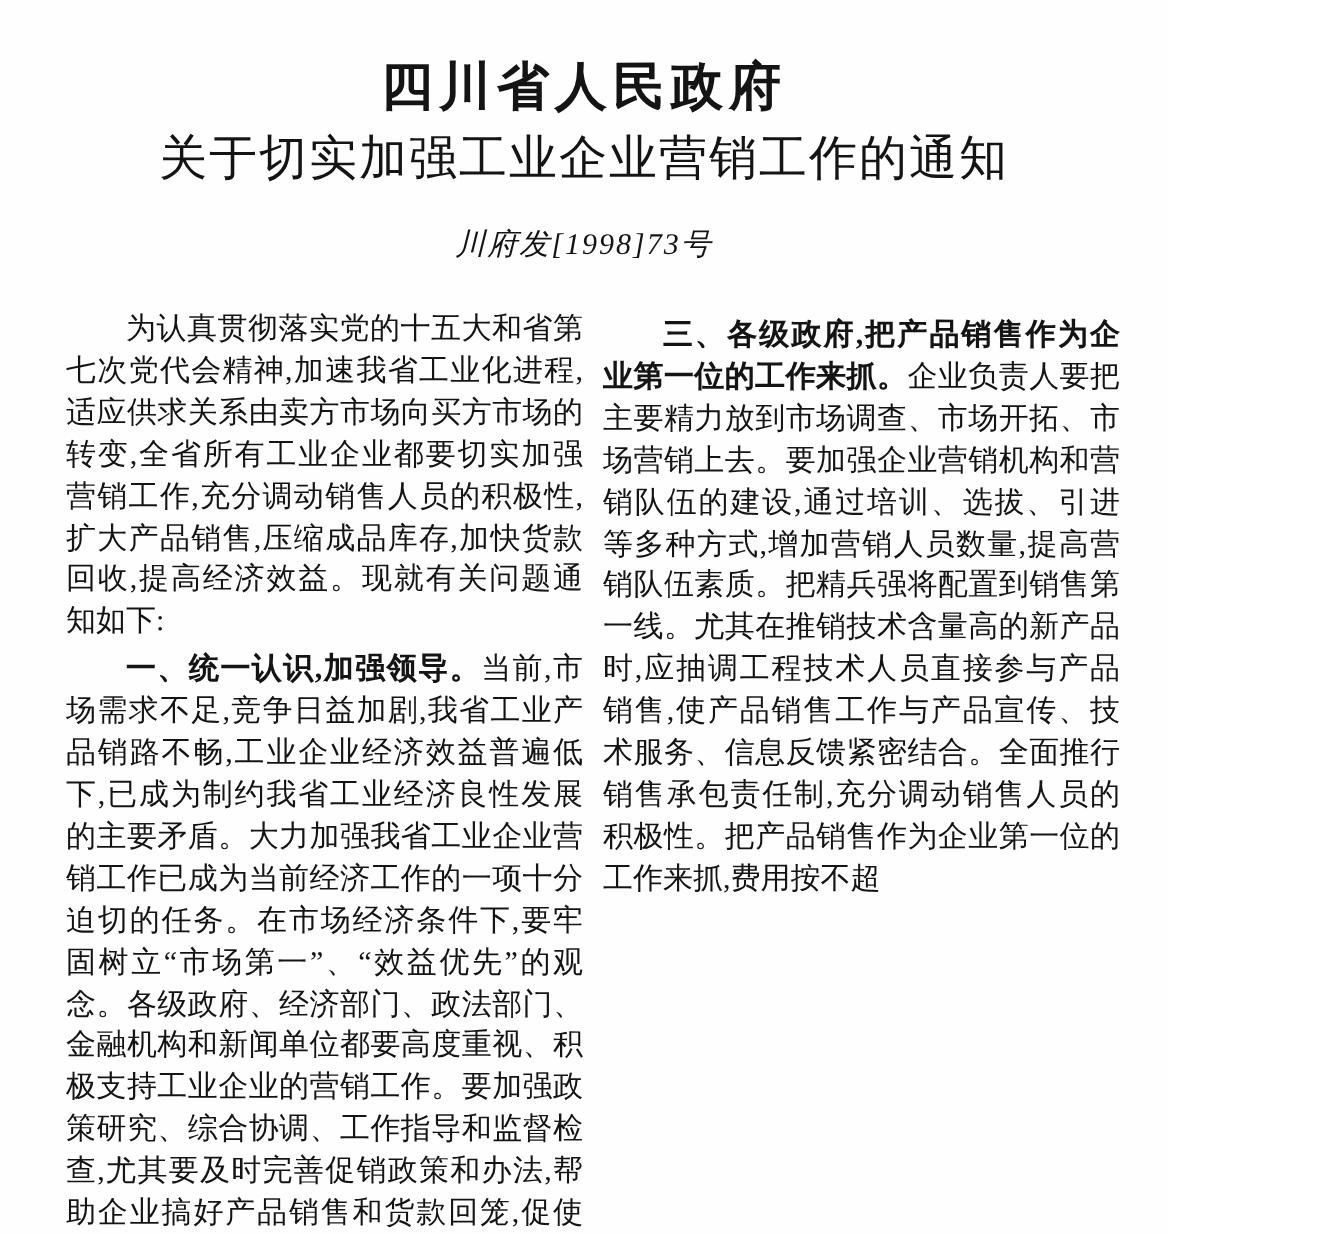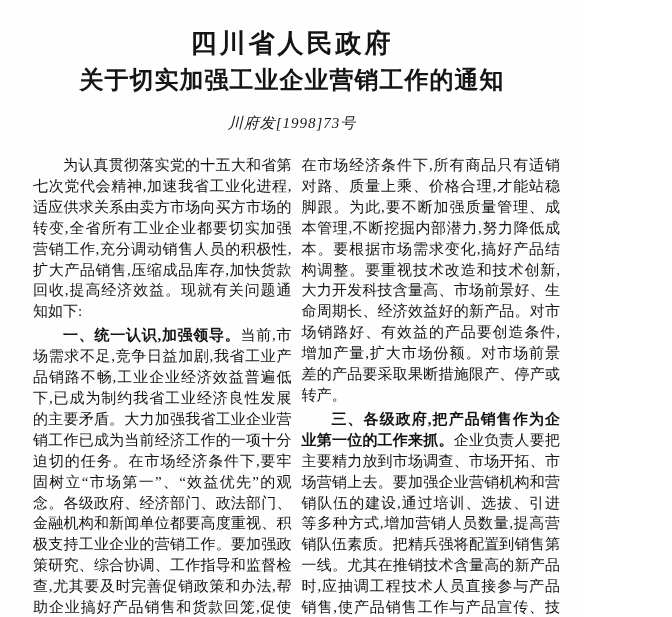--- a/index.html
+++ b/index.html
@@ -25,21 +25,21 @@
     line-height: 32px;
     font-weight: bold;
     letter-spacing: 3px;
   }
   .title2 {
     margin: 0;
     padding-top: 5px;
     text-align: center;
     font-size: 24px;
     line-height: 30px;
-    font-weight: bold;
+    font-weight: normal;
     letter-spacing: 1px;
   }
   .docline {
     margin-top: 18px;
     display: flex;
     justify-content: center;
     align-items: baseline;
     gap: 20px;
     font-size: 15px;
     line-height: 20px;
@@ -90,19 +90,18 @@
 
     <div class="col">
       <p class="indent"><strong></strong><span>为认真贯彻落实党的十五大和省第七次党代会精神,加速我省工业化进程,适应供求关系由卖方市场向买方市场的转变,全省所有工业企业都要切实加强营销工作,充分调动销售人员的积极性,扩大产品销售,压缩成品库存,加快货款回收,提高经济效益。现就有关问题通知如下:</span></p>
 
       <p class="indent sect"><strong>一、统一认识,加强领导。</strong><span>当前,市场需求不足,竞争日益加剧,我省工业产品销路不畅,工业企业经济效益普遍低下,已成为制约我省工业经济良性发展的主要矛盾。大力加强我省工业企业营销工作已成为当前经济工作的一项十分迫切的任务。在市场经济条件下,要牢固树立“市场第一”、“效益优先”的观念。各级政府、经济部门、政法部门、金融机构和新闻单位都要高度重视、积极支持工业企业的营销工作。要加强政策研究、综合协调、工作指导和监督检查,尤其要及时完善促销政策和办法,帮助企业搞好产品销售和货款回笼,促使企业改善生产经营,提高经济效益。</span></p>
 
       <p class="indent sect"><strong>二、全面提高产品质量和市场竞争力。</strong><span></span></p>
     </div>
 
     <div class="col">
-      <p><strong></strong><span>在市场经济条件下,所有商品只有适销对路、质量上乘、价格合理,才能站稳脚跟。为此,要不断加强质量管理、成本管理,不断挖掘内部潜力,努力降低成本。要根据市场需求变化,搞好产品结构调整。要重视技术改造和技术创新,大力开发科技含量高、市场前景好、生命周期长、经济效益好的新产品。对市场销路好、有效益的产品要创造条件,增加产量,扩大市场份额。对市场前景差的产品要采取果断措施限产、停产或转产。</span></p>
 
       <p class="indent sect"><strong>三、各级政府,把产品销售作为企业第一位的工作来抓。</strong><span>企业负责人要把主要精力放到市场调查、市场开拓、市场营销上去。要加强企业营销机构和营销队伍的建设,通过培训、选拔、引进等多种方式,增加营销人员数量,提高营销队伍素质。把精兵强将配置到销售第一线。尤其在推销技术含量高的新产品时,应抽调工程技术人员直接参与产品销售,使产品销售工作与产品宣传、技术服务、信息反馈紧密结合。全面推行销售承包责任制,充分调动销售人员的积极性。把产品销售作为企业第一位的工作来抓,费用按不超</span></p>
     </div>
 
   </div>
 </div>
 
 </body></html>

